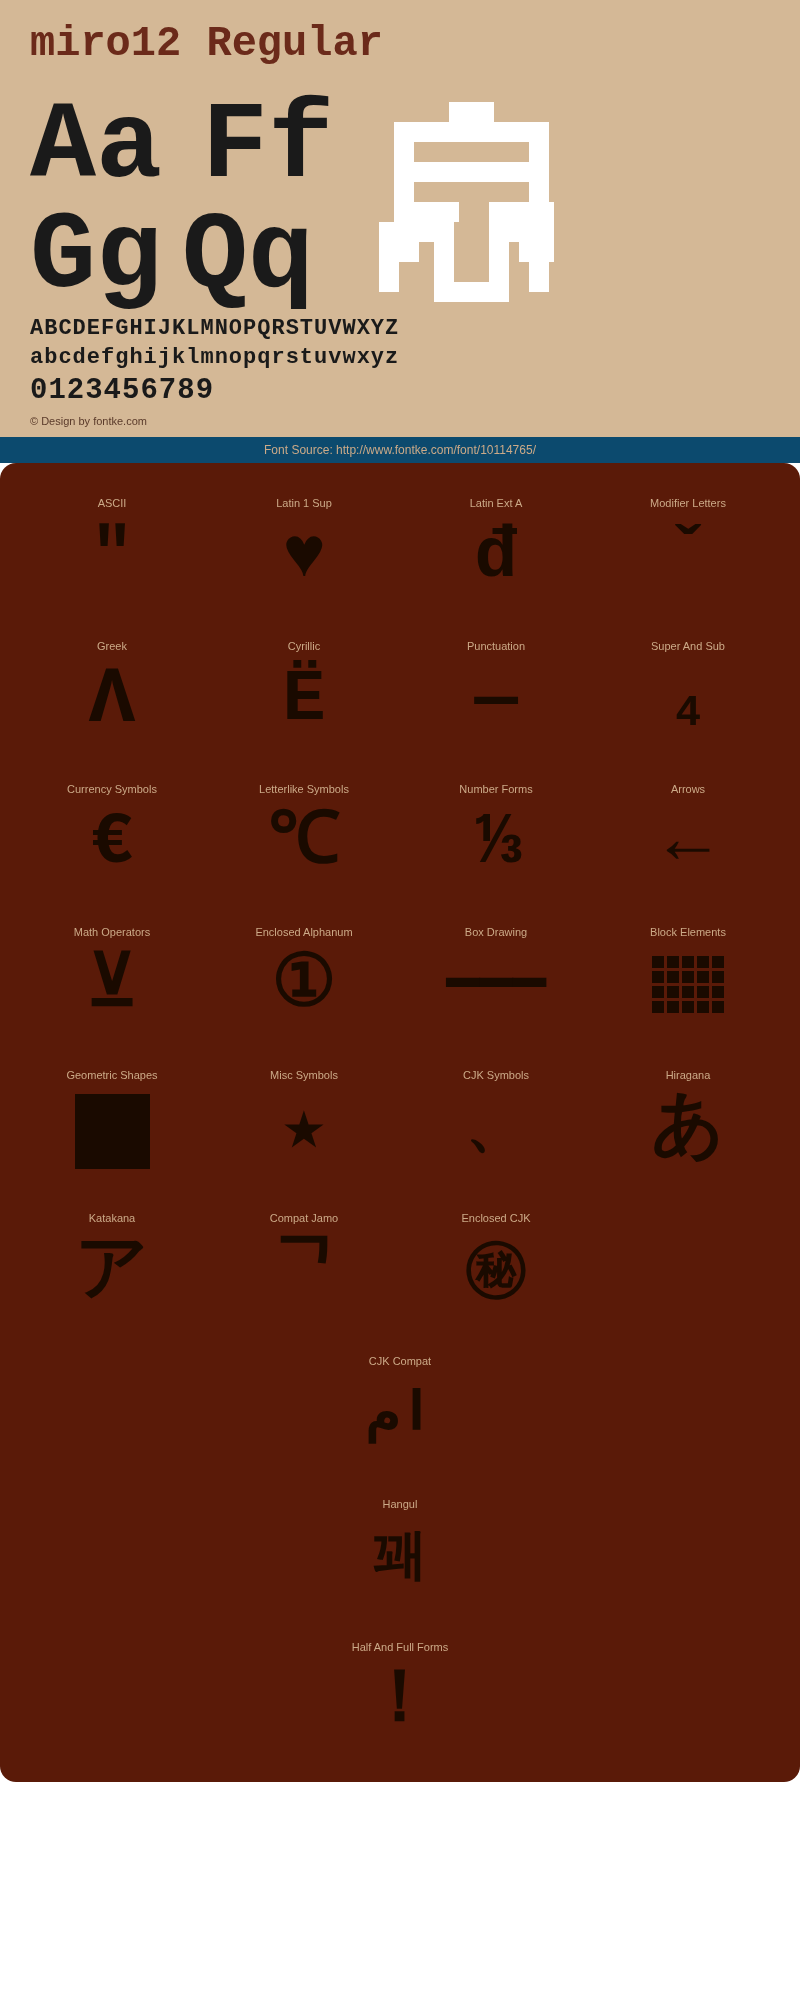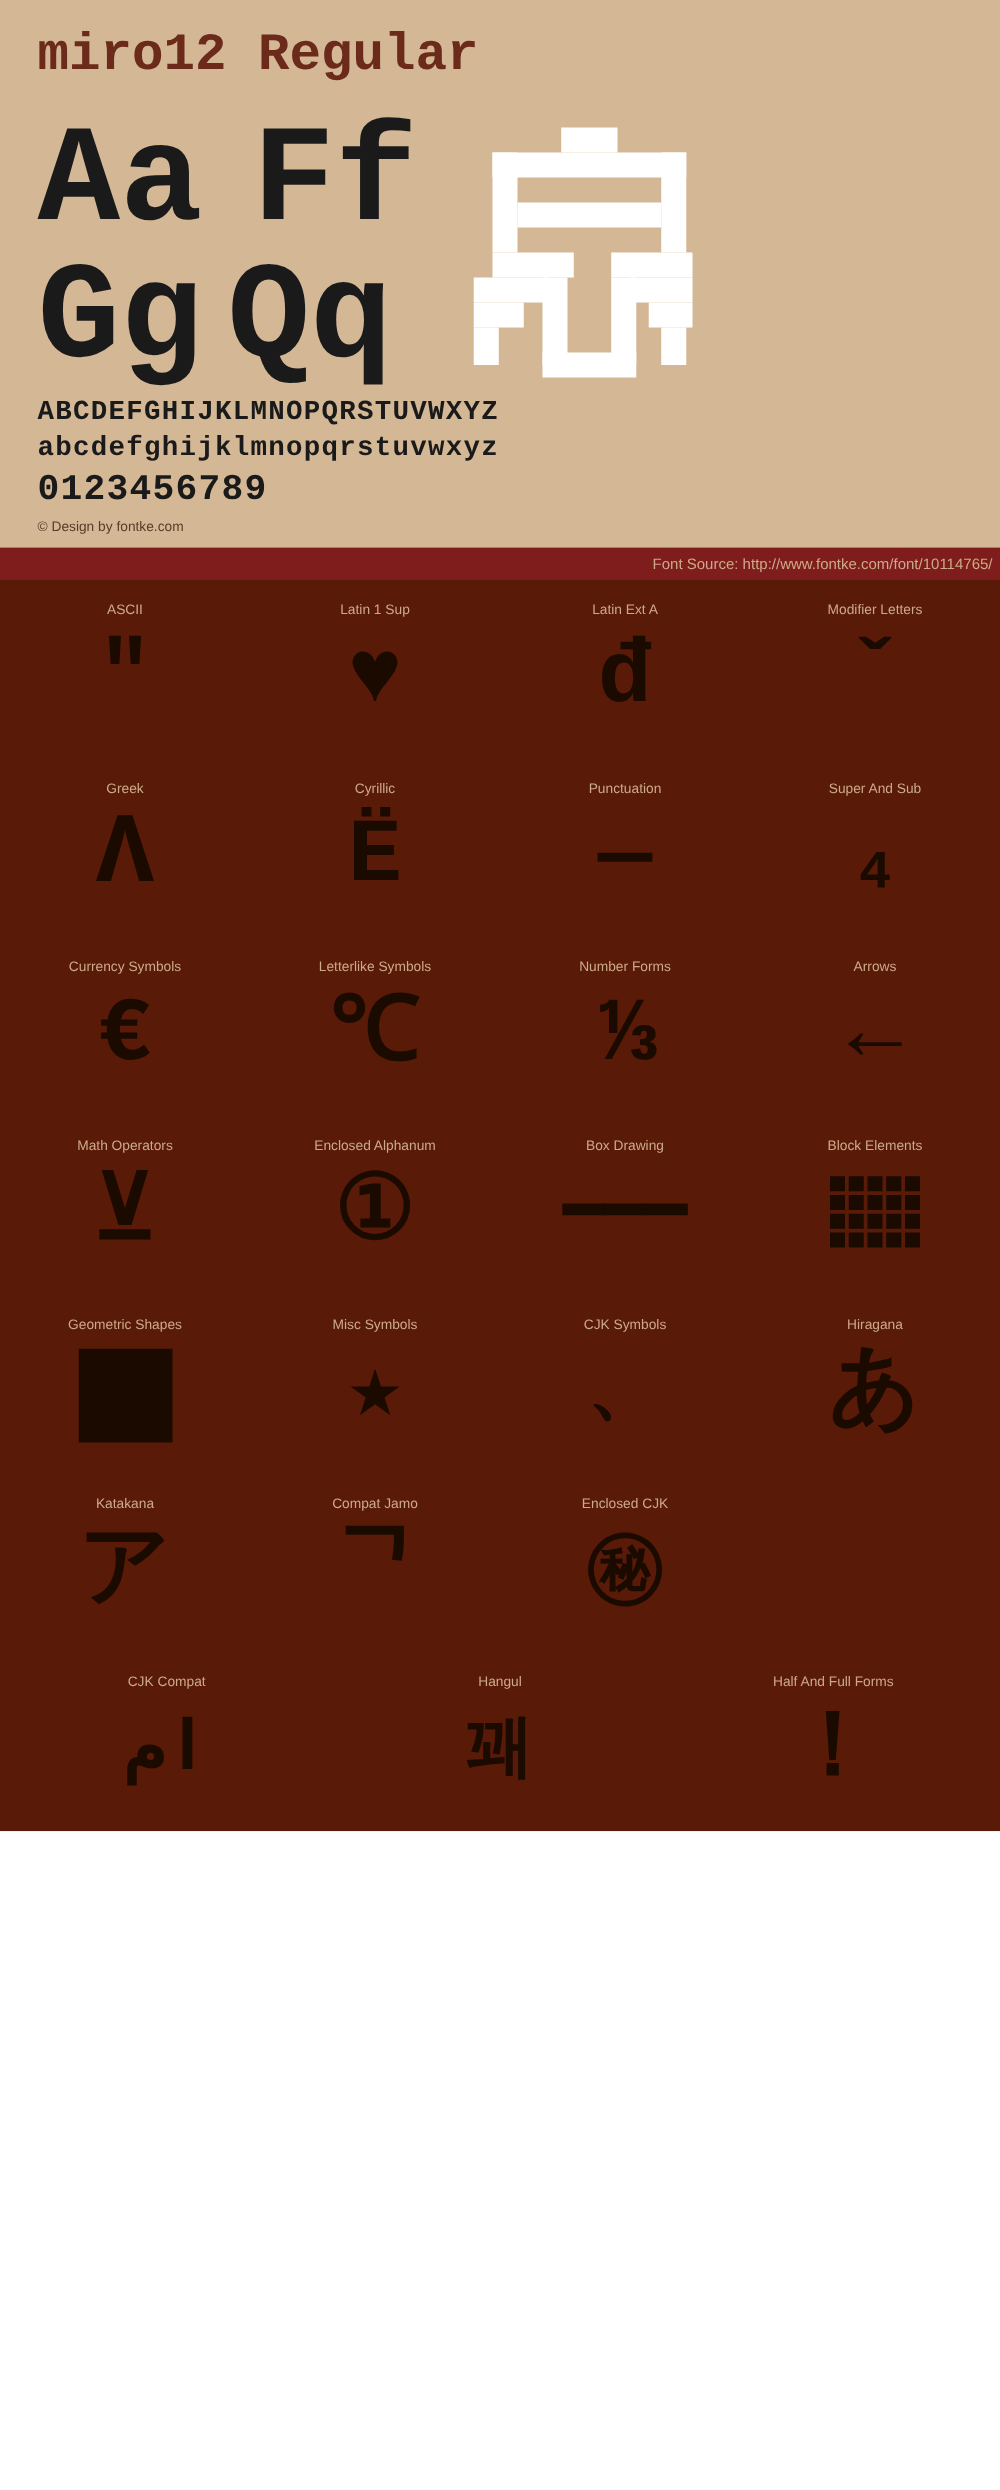--- a/index.html
+++ b/index.html
@@ -49,33 +49,34 @@
 
     .copyright-line {
       font-size: 11px;
       color: #5a3a2a;
       font-family: Arial, sans-serif;
       padding-right: 10px;
     }
 
     
     .info-bar {
-      background-color: #7f1d1d;
-      text-align: right;
+      background-color: #0c4a6e;
+      text-align: center;
       padding: 6px;
       font-size: 12px;
       color: #ccaa88;
       font-family: Arial, sans-serif;
     }
 
     
     .main-section {
       background-color: #5a1a08;
       width: 100%;
-      padding: 0;
+      padding: 16px;
+      border-radius: 16px;
     }
 
     
     .chars-grid {
       display: grid;
       grid-template-columns: repeat(4, 1fr);
       width: 100%;
     }
 
     .char-cell {
@@ -110,21 +111,21 @@
 
     .letters-row-wrapper {
       display: flex;
       align-items: flex-start;
       margin-top: 24px;
     }
 
     
     .chars-grid-3 {
       display: grid;
-      grid-template-columns: repeat(3, 1fr);
+      grid-template-columns: repeat(1, 1fr);
       width: 100%;
       
     }
   </style>
 </head>
 <body>
 
 <div class="header-section">
   <div class="font-title">miro12 Regular</div>
 

